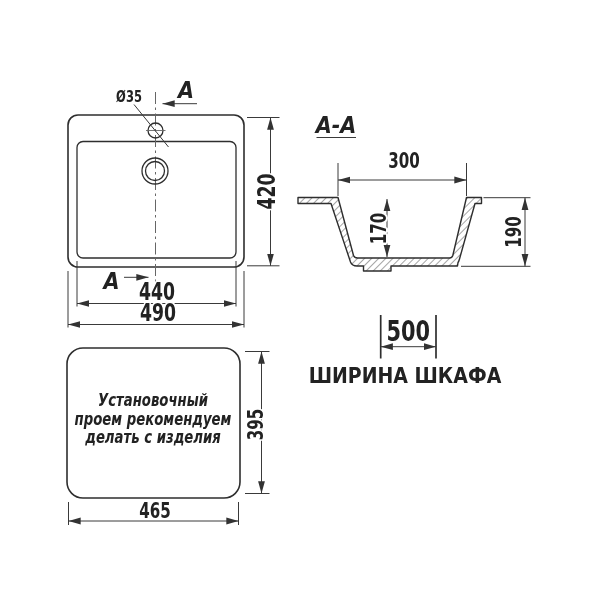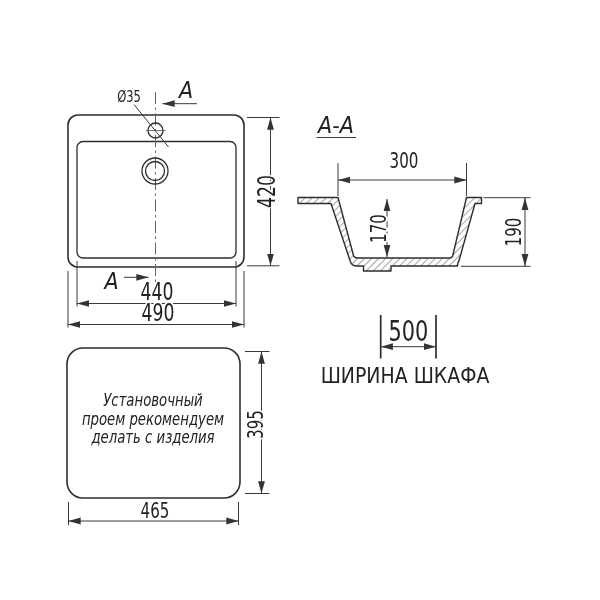--- a/index.html
+++ b/index.html
@@ -1,17 +1,17 @@
 <!DOCTYPE html>
 <html><head>
 <meta charset="utf-8">
 <style>
   html,body{margin:0;padding:0;background:#fff;}
   .stage{position:relative;width:600px;height:578px;background:#ffffff;overflow:hidden;
-         font-family:"DejaVu Sans","Liberation Sans",sans-serif;}
+         font-family:"DejaVu Sans","Liberation Sans",sans-serif;font-weight:bold;}
   svg{display:block;}
   .obj{fill:none;stroke:#2e2e2e;stroke-width:1.6;}
   .obj2{fill:none;stroke:#2e2e2e;stroke-width:1.3;}
   .dim{fill:none;stroke:#3a3a3a;stroke-width:1;}
   .bar{fill:none;stroke:#2e2e2e;stroke-width:1.7;}
   .cl{fill:none;stroke:#666;stroke-width:1;stroke-dasharray:12 3.5 2.5 3.5;}
   .cl2{fill:none;stroke:#666;stroke-width:0.9;}
   .mat{fill:url(#hatch);stroke:#2e2e2e;stroke-width:1.4;stroke-linejoin:round;}
   text.t{font-family:"DejaVu Sans","Liberation Sans",sans-serif;fill:#222;
          stroke:#fff;stroke-width:4px;paint-order:stroke;stroke-linejoin:round;}

